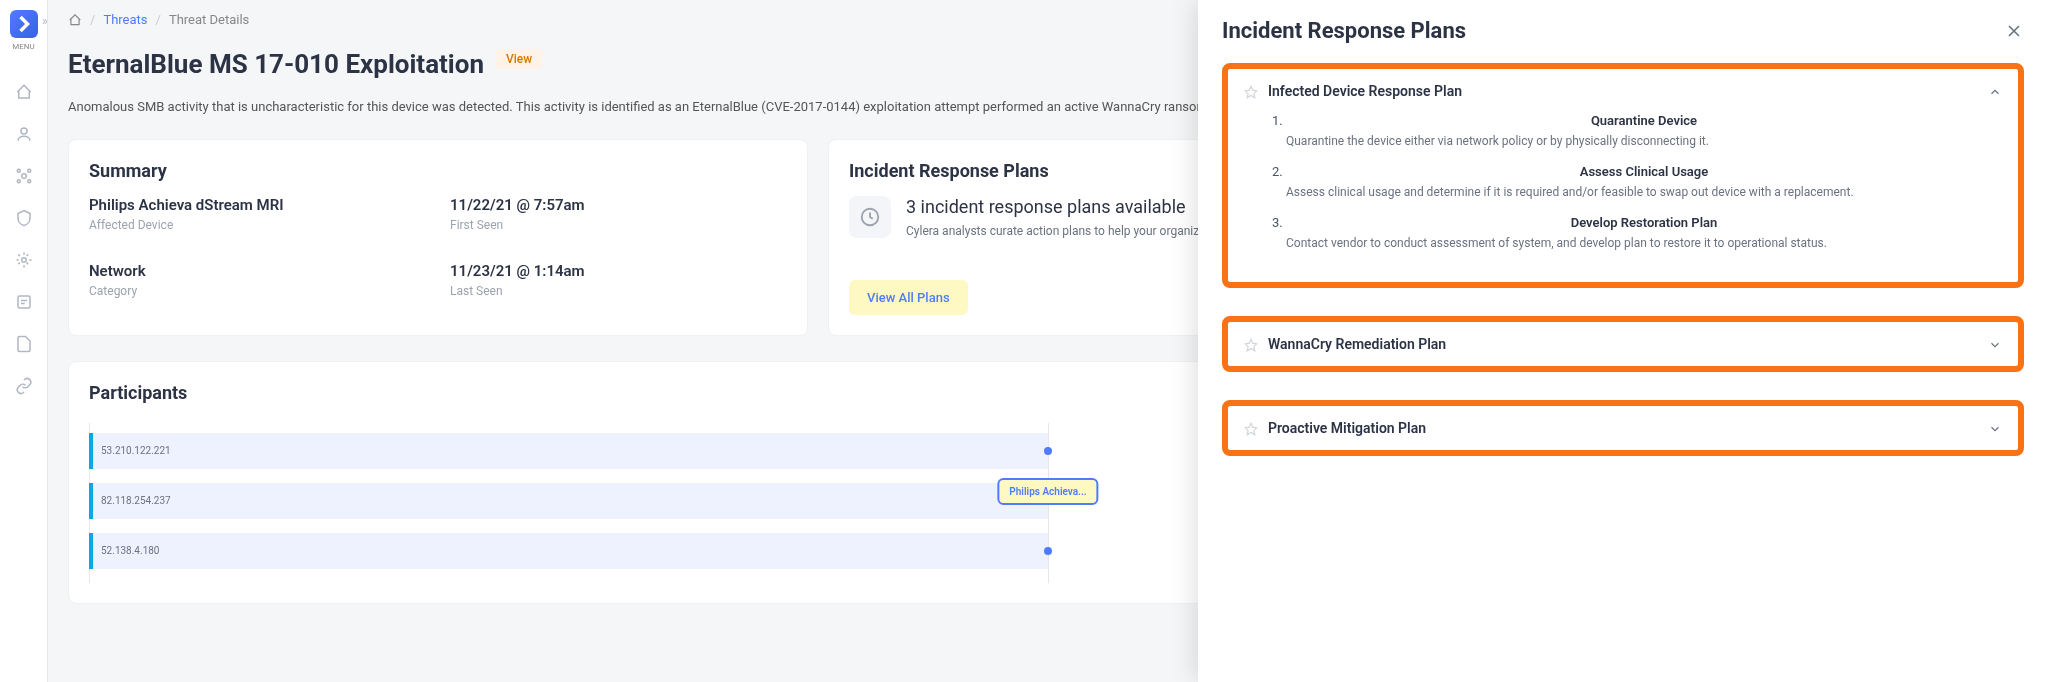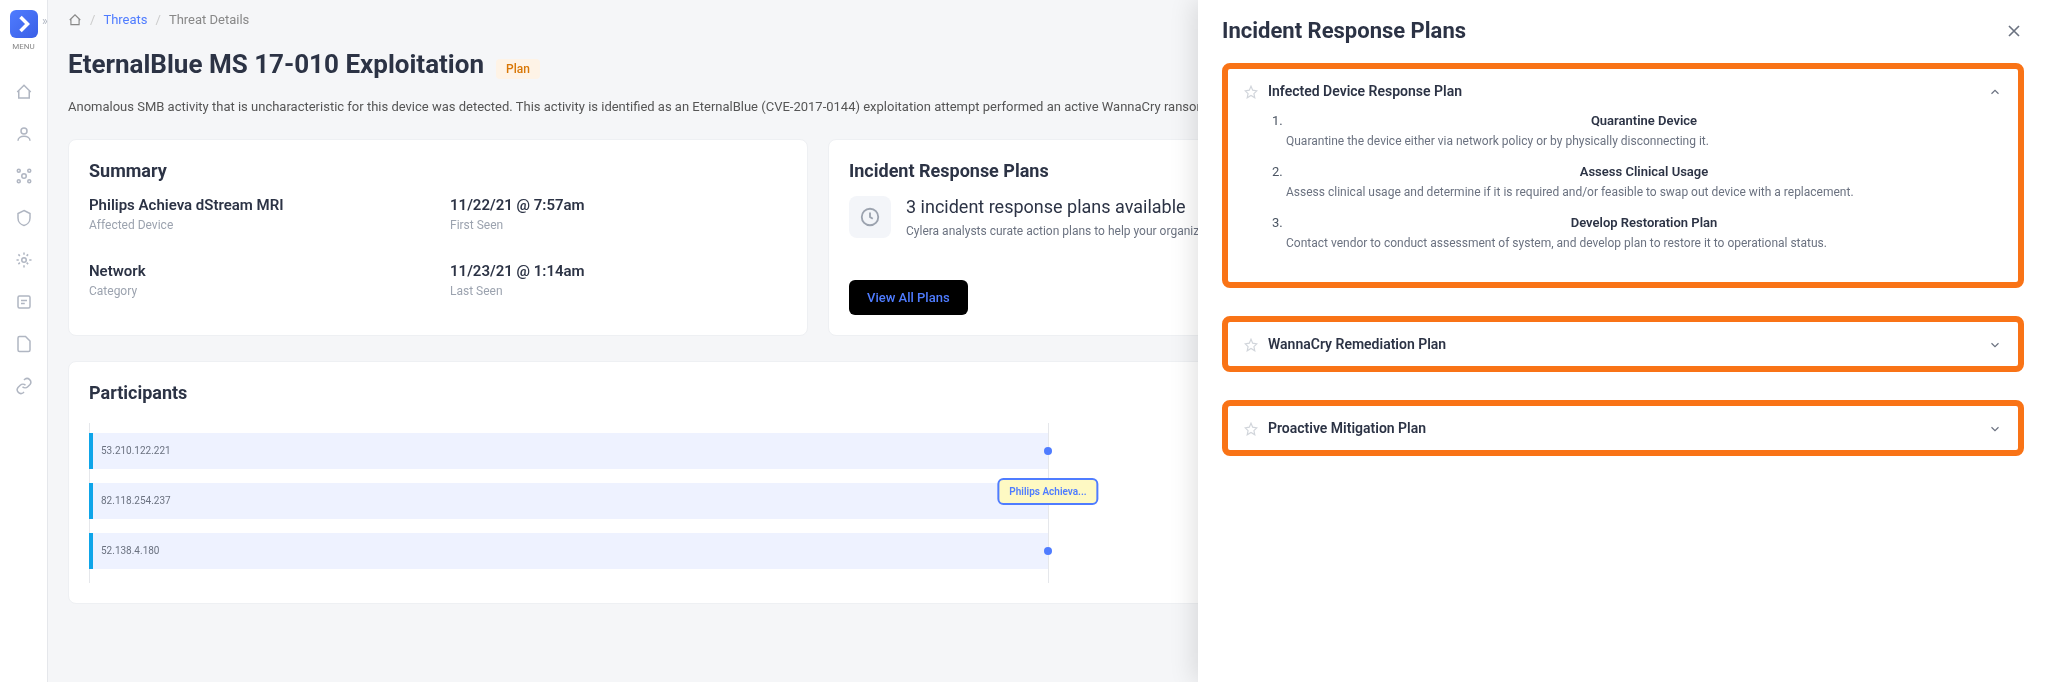--- a/index.html
+++ b/index.html
@@ -13,41 +13,41 @@
 .nav-icon svg { width: 100%; height: 100%; }
 .nav-expand { position: absolute; left: 42px; top: 14px; color: #b0b6c2; font-size: 12px; }
 
 
 .main { margin-left: 48px; padding: 0; height: 100vh; position: relative; }
 .breadcrumb { display: flex; align-items: center; gap: 8px; padding: 12px 20px; font-size: 13px; color: #888; }
 .breadcrumb a { color: #4f7cff; text-decoration: none; }
 .breadcrumb .home-icon { width: 14px; height: 14px; color: #888; }
 .breadcrumb .sep { color: #ccc; }
 
-.title-row { display: flex; align-items: flex-end; gap: 12px; padding: 10px 20px 20px; }
+.title-row { display: flex; align-items: flex-start; gap: 12px; padding: 10px 20px 20px; }
 .page-title { font-size: 26px; font-weight: 700; color: #2c3345; }
 .badge-high { background: #fef3e6; color: #d97706; padding: 3px 10px; border-radius: 4px; font-size: 12px; font-weight: 500; }
 
 .desc { padding: 0 20px 25px; font-size: 13px; color: #555; max-width: 100%; }
 
 .cards { display: flex; gap: 20px; padding: 0 20px; }
 .card { background: #fff; border-radius: 8px; padding: 20px; border: 1px solid #eef0f3; }
 .card.summary { flex: 0 0 740px; }
 .card.irp-card { flex: 1; }
 .card-title { font-size: 18px; font-weight: 700; color: #2c3345; margin-bottom: 15px; }
 
 .summary-grid { display: grid; grid-template-columns: 1fr 1fr; gap: 30px 24px; }
 .summary-field .value { font-size: 15px; font-weight: 600; color: #2c3345; margin-bottom: 4px; }
 .summary-field .label { font-size: 12px; color: #9ca3af; }
 
 .irp-body { display: flex; gap: 15px; align-items: flex-start; }
 .irp-icon { width: 42px; height: 42px; background: #f3f5f9; border-radius: 8px; display: flex; align-items: center; justify-content: center; color: #9ca3af; flex-shrink: 0; }
 .irp-text h3 { font-size: 18px; font-weight: 400; color: #2c3345; margin-bottom: 6px; }
 .irp-text p { font-size: 12px; color: #6b7280; line-height: 1.4; }
-.view-all-btn { margin-top: 40px; background: #000000; color: #4f7cff; border: none; padding: 10px 18px; border-radius: 6px; font-size: 13px; font-weight: 500; cursor: pointer; }
+.view-all-btn { margin-top: 40px; background: #fef9c3; color: #4f7cff; border: none; padding: 10px 18px; border-radius: 6px; font-size: 13px; font-weight: 500; cursor: pointer; }
 
 .participants { margin: 25px 20px 0; background: #fff; border-radius: 8px; padding: 20px; border: 1px solid #eef0f3; }
 .flow-chart { position: relative; height: 160px; margin-top: 20px; }
 .flow-line { position: absolute; top: 0; bottom: 0; width: 1px; background: #e5e7eb; }
 .flow-bar { position: absolute; height: 36px; background: #eef2ff; border-left: 4px solid #0ea5e9; display: flex; align-items: center; padding-left: 8px; font-size: 10px; color: #6b7280; }
 .flow-dot { position: absolute; right: -4px; top: 50%; transform: translateY(-50%); width: 8px; height: 8px; background: #4f7cff; border-radius: 50%; }
 .flow-node { position: absolute; background: #fef9c3; border: 2px solid #4f7cff; border-radius: 6px; padding: 6px 10px; font-size: 10px; color: #4f7cff; font-weight: 600; white-space: nowrap; }
 
 
 .drawer { position: fixed; right: 0; top: 0; width: 850px; height: 100vh; background: #fff; box-shadow: -4px 0 24px rgba(0,0,0,0.12); padding: 18px 24px; overflow-y: auto; }
@@ -116,21 +116,21 @@
           <path d="M3 12l9-9 9 9M5 10v10h14V10"></path>
         </svg></span>
     <span class="sep">/</span>
     <a href="#">Threats</a>
     <span class="sep">/</span>
     <span>Threat Details</span>
   </div>
 
   <div class="title-row">
     <h1 class="page-title">EternalBlue MS 17-010 Exploitation</h1>
-    <span class="badge-high">Plan</span>
+    <span class="badge-high">View</span>
   </div>
 
   <p class="desc">Anomalous SMB activity that is uncharacteristic for this device was detected. This activity is identified as an EternalBlue (CVE-2017-0144) exploitation attempt performed an active WannaCry ransomware infection on the device. This malware attempts to aggressively spread both laterally within</p>
 
   <div class="cards">
     <div class="card summary">
       <div class="card-title">Summary</div>
       <div class="summary-grid">
         <div class="summary-field">
           <div class="value">Philips Achieva dStream MRI</div>

